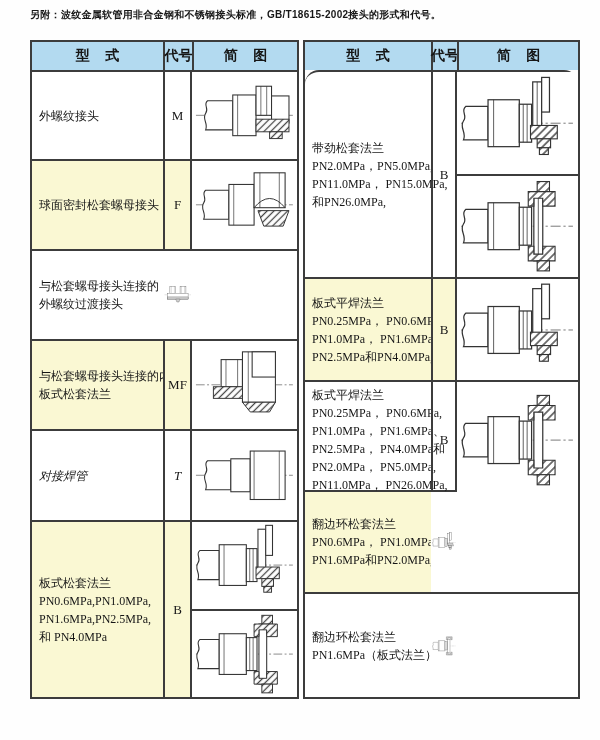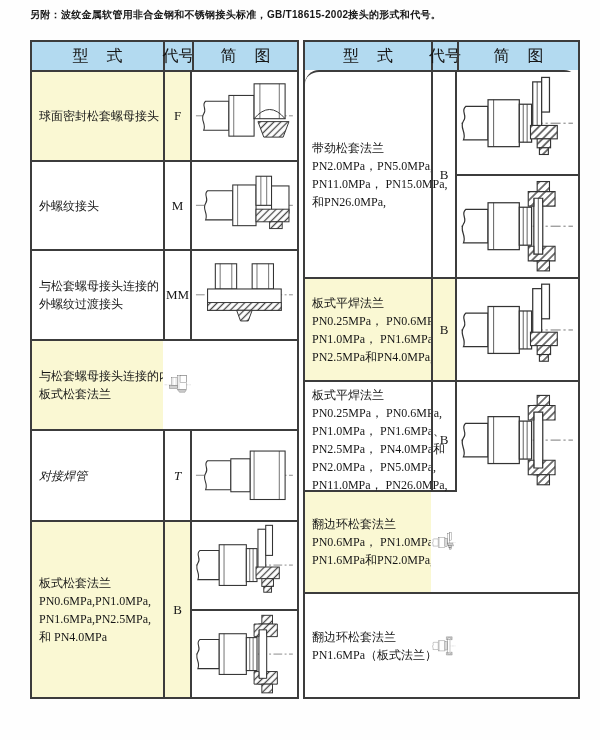--- a/index.html
+++ b/index.html
@@ -13,21 +13,21 @@
     position:absolute;left:30px;top:8px;width:552px;margin:0;
     font-size:10px;font-weight:bold;letter-spacing:0.3px;line-height:1.4;
   }
   .tables{position:absolute;left:30px;top:40px;display:flex;gap:4px;}
   .tbl{border:2px solid var(--bd);background:#fff;}
   .tbl-left{width:265px;}
   .tbl-right{width:273px;}
   .thead{display:grid;height:28px;background:var(--hdr);box-sizing:border-box;}
   .th{
     display:flex;align-items:center;justify-content:center;
-    font-size:16px;font-weight:normal;white-space:pre;box-sizing:border-box;
+    font-size:14px;font-weight:bold;white-space:pre;box-sizing:border-box;
   }
   .th + .th{border-left:2px solid var(--bd);}
   .trow{display:grid;border-top:2px solid var(--bd);box-sizing:border-box;background:#fff;}
   .trow > div{min-width:0;box-sizing:border-box;}
   .type{
     display:flex;flex-direction:column;justify-content:center;
     padding:4px 2px 4px 7px;font-size:12px;line-height:1.5;
     font-family:"Liberation Serif","DejaVu Serif",serif;
   }
   .tline{white-space:nowrap;}
@@ -47,47 +47,20 @@
 
 <div class="page">
   <p class="intro">另附：波纹金属软管用非合金钢和不锈钢接头标准，GB/T18615-2002接头的形式和代号。</p>
   <div class="tables">
     <div class="tbl tbl-left" id="tbl-left">
         <div class="thead" style="grid-template-columns: 131px 29px 1fr;">
           <div class="th">型    式</div>
           <div class="th">代号</div>
           <div class="th">简    图</div>
         </div>
-        <div class="trow hl" style="grid-template-columns: 131px 29px 1fr; height: 90px;">
-          <div class="type">
-            <div class="tline">球面密封松套螺母接头</div>
-          </div>
-          <div class="code">F</div>
-          <div class="diagcol">
-            <div class="diag">
-              <svg viewBox="0 0 104 84" preserveAspectRatio="xMidYMid meet">
-                <defs>
-                  <pattern id="h2" width="5" height="5" patternUnits="userSpaceOnUse" patternTransform="rotate(45)">
-                    <rect width="5" height="5" fill="#fff"></rect>
-                    <line x1="2.5" y1="0" x2="2.5" y2="5" stroke="#444" stroke-width="1.3"></line>
-                  </pattern>
-                </defs>
-                <path d="M2 42H102" stroke="#555" stroke-width="0.7" fill="none" stroke-dasharray="9 2.5 2 2.5"></path>
-                <path d="M36 27H12C7 31 14 35 10 40C6 46 13 50 10 57H36V27Z" fill="#fff" stroke="#333333" stroke-width="1.1"></path>
-                <rect x="36" y="21" width="26" height="42" stroke="#333333" stroke-width="1.1" fill="#fff"></rect>
-                <line x1="41" y1="21" x2="41" y2="63" stroke="#333333" stroke-width="0.7"></line>
-                <rect x="62" y="9" width="32" height="36" stroke="#333333" stroke-width="1.1" fill="#fff"></rect>
-                <line x1="68" y1="9" x2="68" y2="45" stroke="#333333" stroke-width="0.7"></line>
-                <line x1="88" y1="9" x2="88" y2="45" stroke="#333333" stroke-width="0.7"></line>
-                <path d="M62 45Q78 26 94 45" fill="none" stroke="#333333" stroke-width="1"></path>
-                <path d="M66 48H98L92 64H72Z" fill="url(#h2)" stroke="#333333"></path>
-              </svg>
-            </div>
-          </div>
-        </div>
         <div class="trow" style="grid-template-columns: 131px 29px 1fr; height: 89px;">
           <div class="type">
             <div class="tline">外螺纹接头</div>
           </div>
           <div class="code">M</div>
           <div class="diagcol">
             <div class="diag">
               <svg viewBox="0 0 104 84" preserveAspectRatio="xMidYMid meet">
                 <defs>
                   <pattern id="h1" width="5" height="5" patternUnits="userSpaceOnUse" patternTransform="rotate(45)">
@@ -102,26 +75,52 @@
                 <rect x="64" y="12" width="16" height="30" stroke="#333333" stroke-width="1.1" fill="#fff"></rect>
                 <line x1="69" y1="12" x2="69" y2="42" stroke="#333333" stroke-width="0.7"></line>
                 <line x1="75" y1="12" x2="75" y2="42" stroke="#333333" stroke-width="0.7"></line>
                 <rect x="80" y="22" width="18" height="28" stroke="#333333" stroke-width="1.1" fill="#fff"></rect>
                 <rect x="64" y="46" width="34" height="13" fill="url(#h1)" stroke="#333333"></rect>
                 <rect x="78" y="59" width="13" height="7" fill="url(#h1)" stroke="#333333"></rect>
               </svg>
             </div>
           </div>
         </div>
+        <div class="trow hl" style="grid-template-columns: 131px 29px 1fr; height: 90px;">
+          <div class="type">
+            <div class="tline">球面密封松套螺母接头</div>
+          </div>
+          <div class="code">F</div>
+          <div class="diagcol">
+            <div class="diag">
+              <svg viewBox="0 0 104 84" preserveAspectRatio="xMidYMid meet">
+                <defs>
+                  <pattern id="h2" width="5" height="5" patternUnits="userSpaceOnUse" patternTransform="rotate(45)">
+                    <rect width="5" height="5" fill="#fff"></rect>
+                    <line x1="2.5" y1="0" x2="2.5" y2="5" stroke="#444" stroke-width="1.3"></line>
+                  </pattern>
+                </defs>
+                <path d="M2 42H102" stroke="#555" stroke-width="0.7" fill="none" stroke-dasharray="9 2.5 2 2.5"></path>
+                <path d="M36 27H12C7 31 14 35 10 40C6 46 13 50 10 57H36V27Z" fill="#fff" stroke="#333333" stroke-width="1.1"></path>
+                <rect x="36" y="21" width="26" height="42" stroke="#333333" stroke-width="1.1" fill="#fff"></rect>
+                <line x1="41" y1="21" x2="41" y2="63" stroke="#333333" stroke-width="0.7"></line>
+                <rect x="62" y="9" width="32" height="36" stroke="#333333" stroke-width="1.1" fill="#fff"></rect>
+                <line x1="68" y1="9" x2="68" y2="45" stroke="#333333" stroke-width="0.7"></line>
+                <line x1="88" y1="9" x2="88" y2="45" stroke="#333333" stroke-width="0.7"></line>
+                <path d="M62 45Q78 26 94 45" fill="none" stroke="#333333" stroke-width="1"></path>
+                <path d="M66 48H98L92 64H72Z" fill="url(#h2)" stroke="#333333"></path>
+              </svg>
+            </div>
+          </div>
+        </div>
         <div class="trow" style="grid-template-columns: 131px 29px 1fr; height: 90px;">
           <div class="type">
             <div class="tline">与松套螺母接头连接的</div>
             <div class="tline">外螺纹过渡接头</div>
           </div>
-          <div class="code">MM</div>
           <div class="diagcol">
             <div class="diag">
               <svg viewBox="0 0 104 84" preserveAspectRatio="xMidYMid meet">
                 <defs>
                   <pattern id="h3" width="5" height="5" patternUnits="userSpaceOnUse" patternTransform="rotate(45)">
                     <rect width="5" height="5" fill="#fff"></rect>
                     <line x1="2.5" y1="0" x2="2.5" y2="5" stroke="#444" stroke-width="1.3"></line>
                   </pattern>
                 </defs>
                 <path d="M2 42H102" stroke="#555" stroke-width="0.7" fill="none" stroke-dasharray="9 2.5 2 2.5"></path>
@@ -136,20 +135,21 @@
                 <path d="M44 58H60L56 69H48Z" fill="url(#h3)" stroke="#333333"></path>
               </svg>
             </div>
           </div>
         </div>
         <div class="trow hl" style="grid-template-columns: 131px 29px 1fr; height: 90px;">
           <div class="type">
             <div class="tline">与松套螺母接头连接的内</div>
             <div class="tline">板式松套法兰</div>
           </div>
+          <div class="code">MF</div>
           <div class="diagcol">
             <div class="diag">
               <svg viewBox="0 0 104 84" preserveAspectRatio="xMidYMid meet">
                 <defs>
                   <pattern id="h4" width="5" height="5" patternUnits="userSpaceOnUse" patternTransform="rotate(45)">
                     <rect width="5" height="5" fill="#fff"></rect>
                     <line x1="2.5" y1="0" x2="2.5" y2="5" stroke="#444" stroke-width="1.3"></line>
                   </pattern>
                 </defs>
                 <path d="M2 42H102" stroke="#555" stroke-width="0.7" fill="none" stroke-dasharray="9 2.5 2 2.5"></path>

